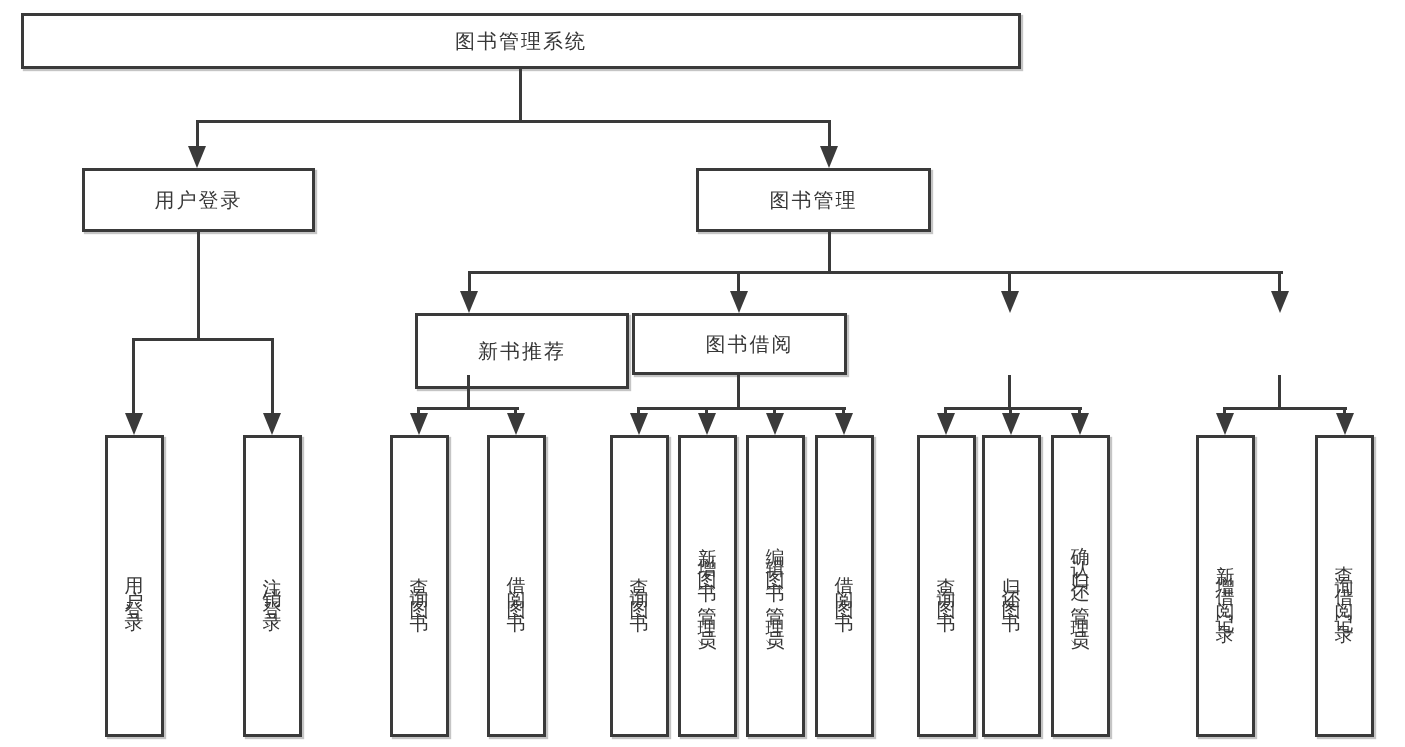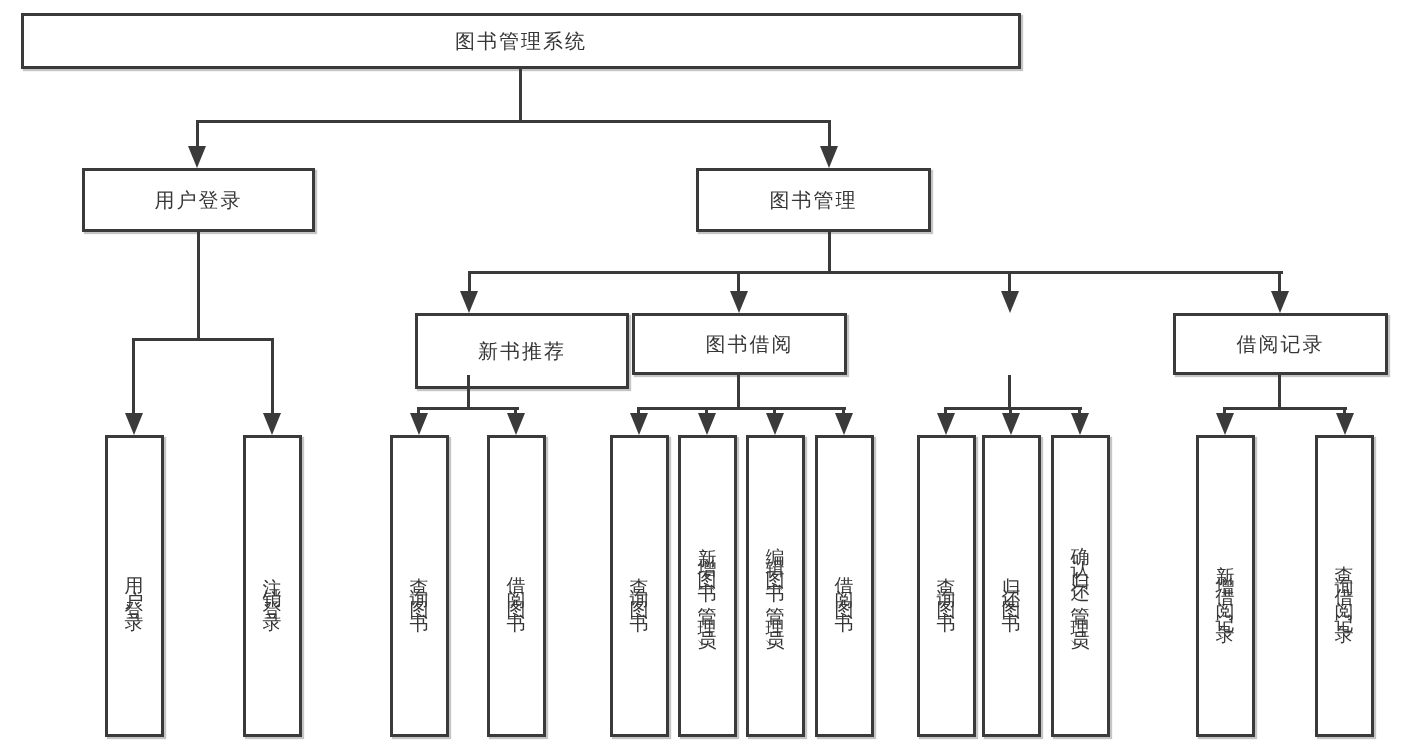--- a/index.html
+++ b/index.html
@@ -93,23 +93,20 @@
   <div class="arr" style="left:1001px; top:291px;"></div>
   <div class="vl" style="left:1278px; top:271px; height:22px;"></div>
   <div class="arr" style="left:1271px; top:291px;"></div>
 
   <div class="box" style="left:372px; top:313px; width:214px; height:76px;margin-left:43px;">
     <span>新书推荐</span>
   </div>
   <div class="box" style="left:632px; top:313px; width:215px; height:62px;padding-left:20px;">
     <span>图书借阅</span>
   </div>
-  <div class="box" style="left:1173px; top:313px; width:215px; height:62px;">
-    <span>借阅记录</span>
-  </div>
 
   <div class="vl" style="left:467px; top:375px; height:35px;"></div>
   <div class="hl" style="left:418px; top:407px; width:101px;"></div>
   <div class="vl" style="left:417px; top:407px; height:10px;"></div>
   <div class="arr" style="left:410px; top:413px;"></div>
   <div class="vl" style="left:514px; top:407px; height:10px;"></div>
   <div class="arr" style="left:507px; top:413px;"></div>
 
   <div class="vl" style="left:737px; top:375px; height:35px;"></div>
   <div class="hl" style="left:637px; top:407px; width:209px;"></div>

